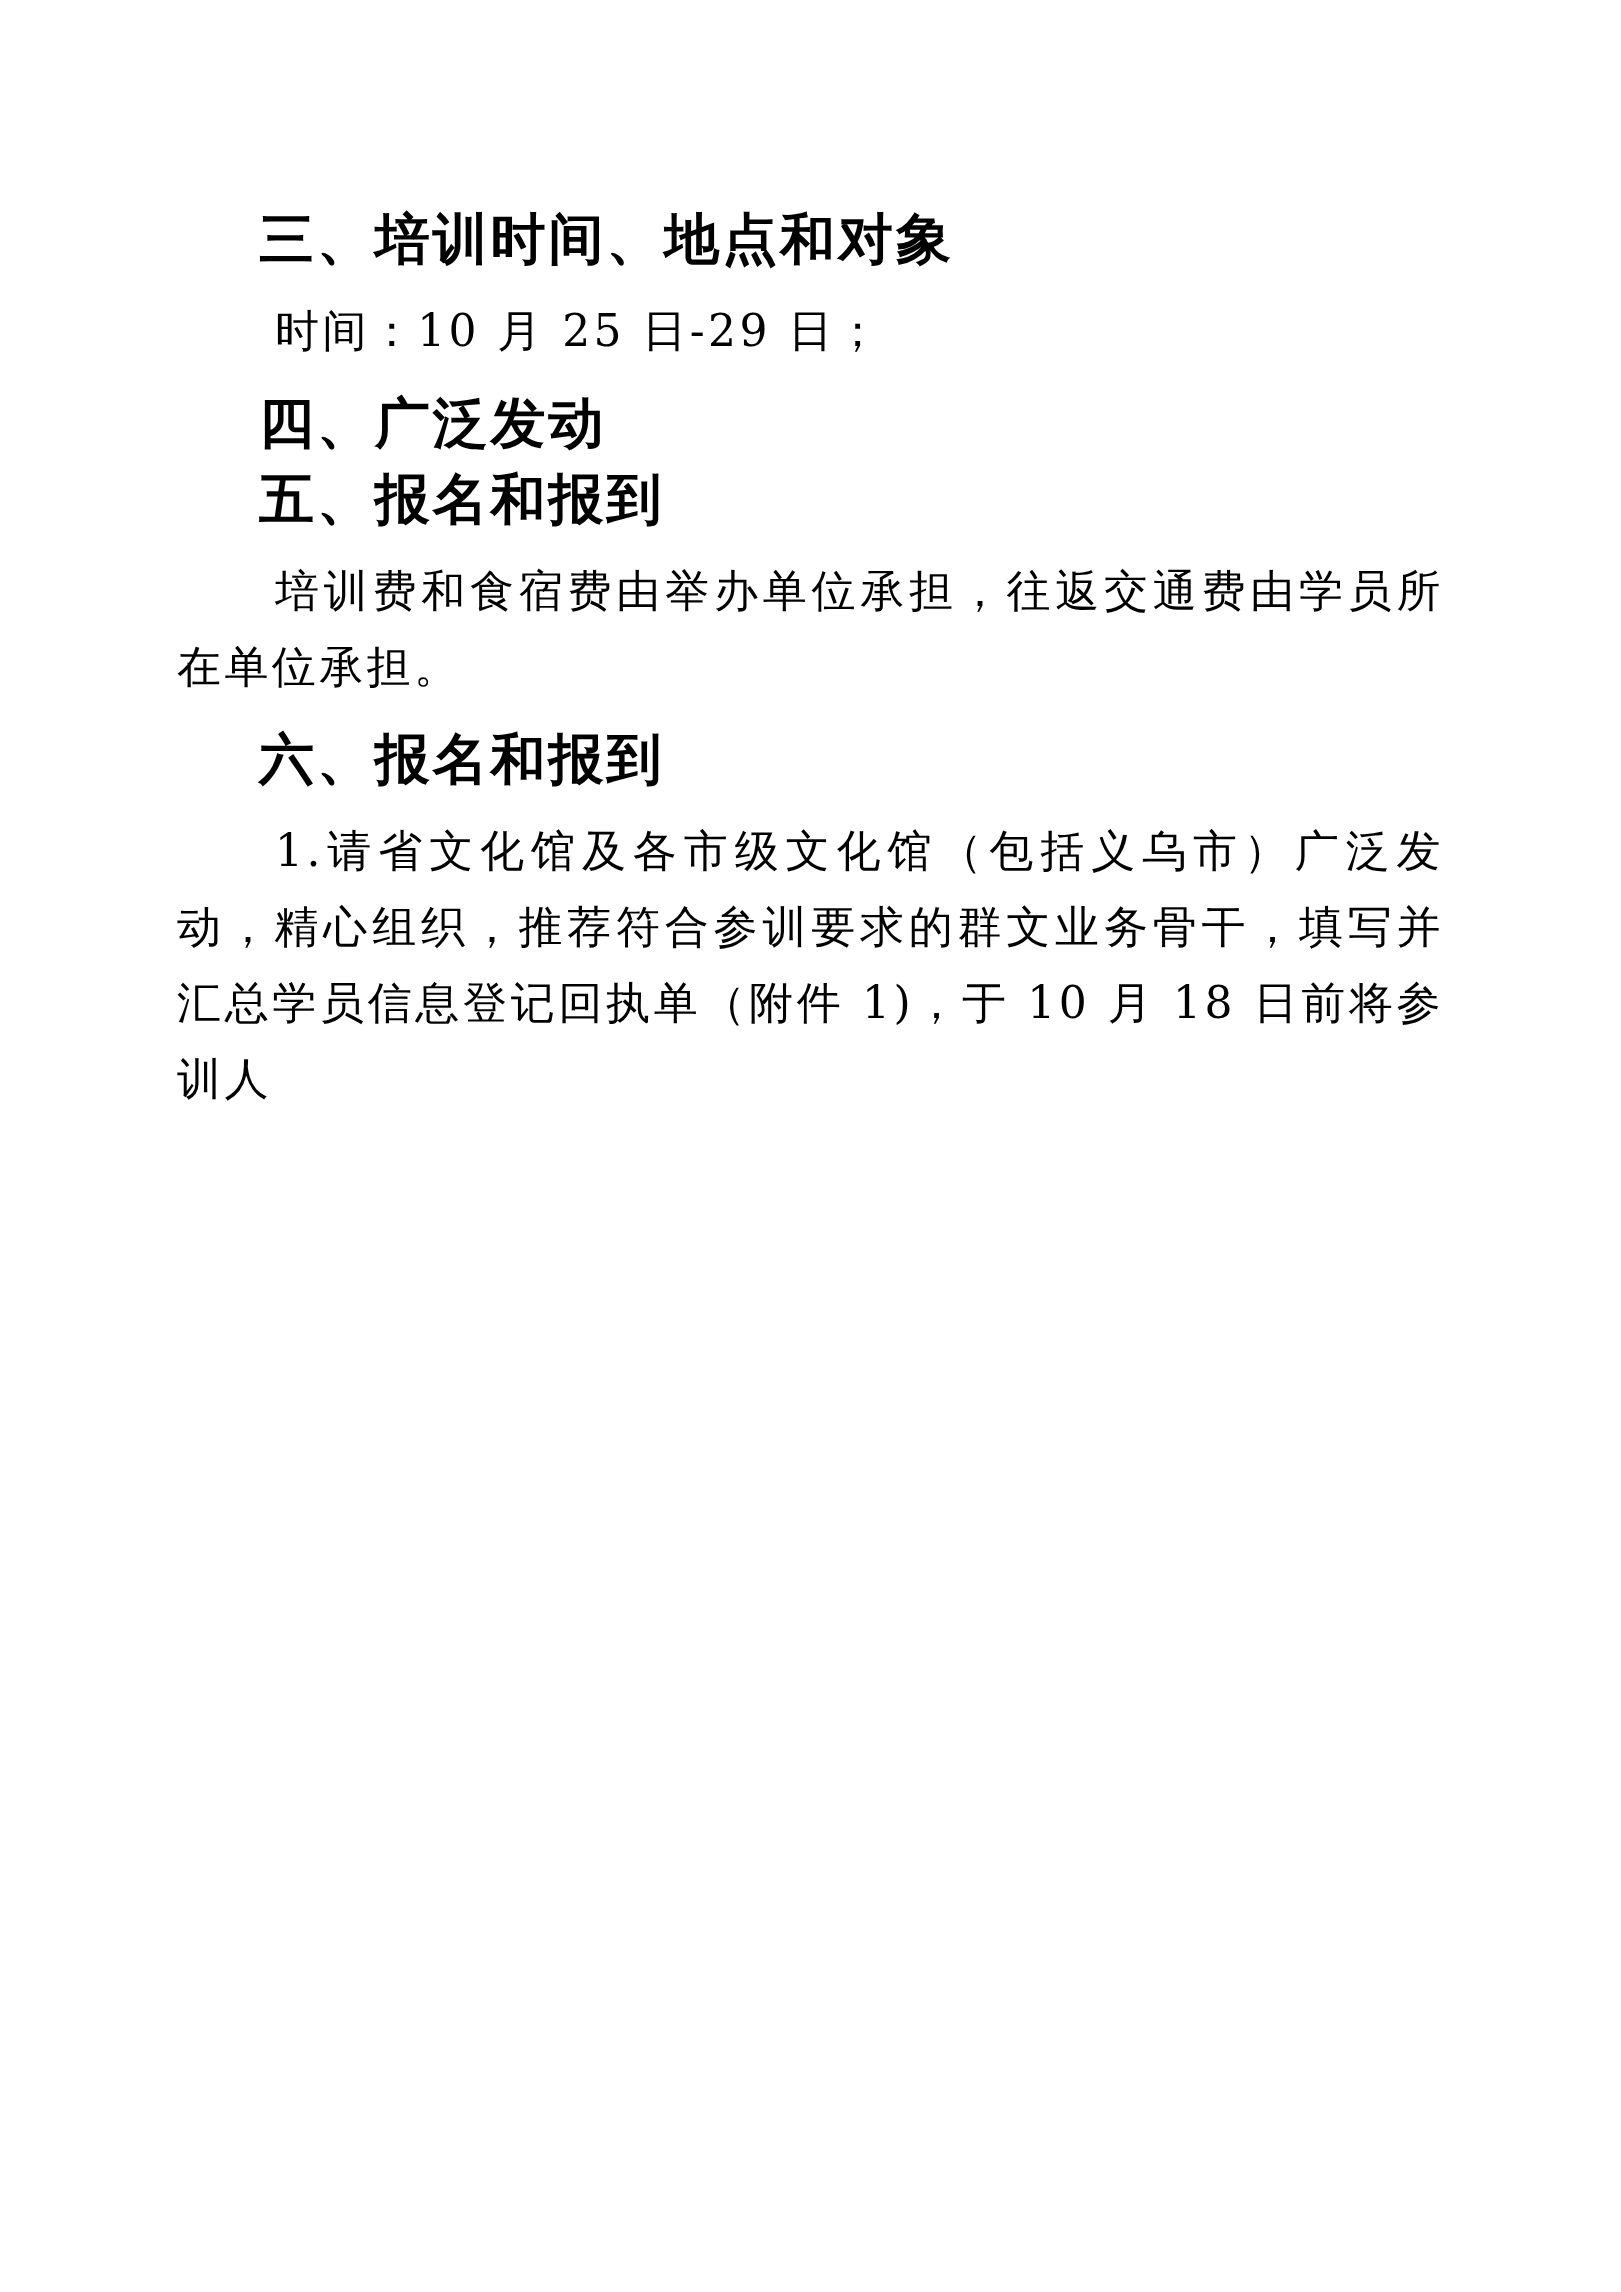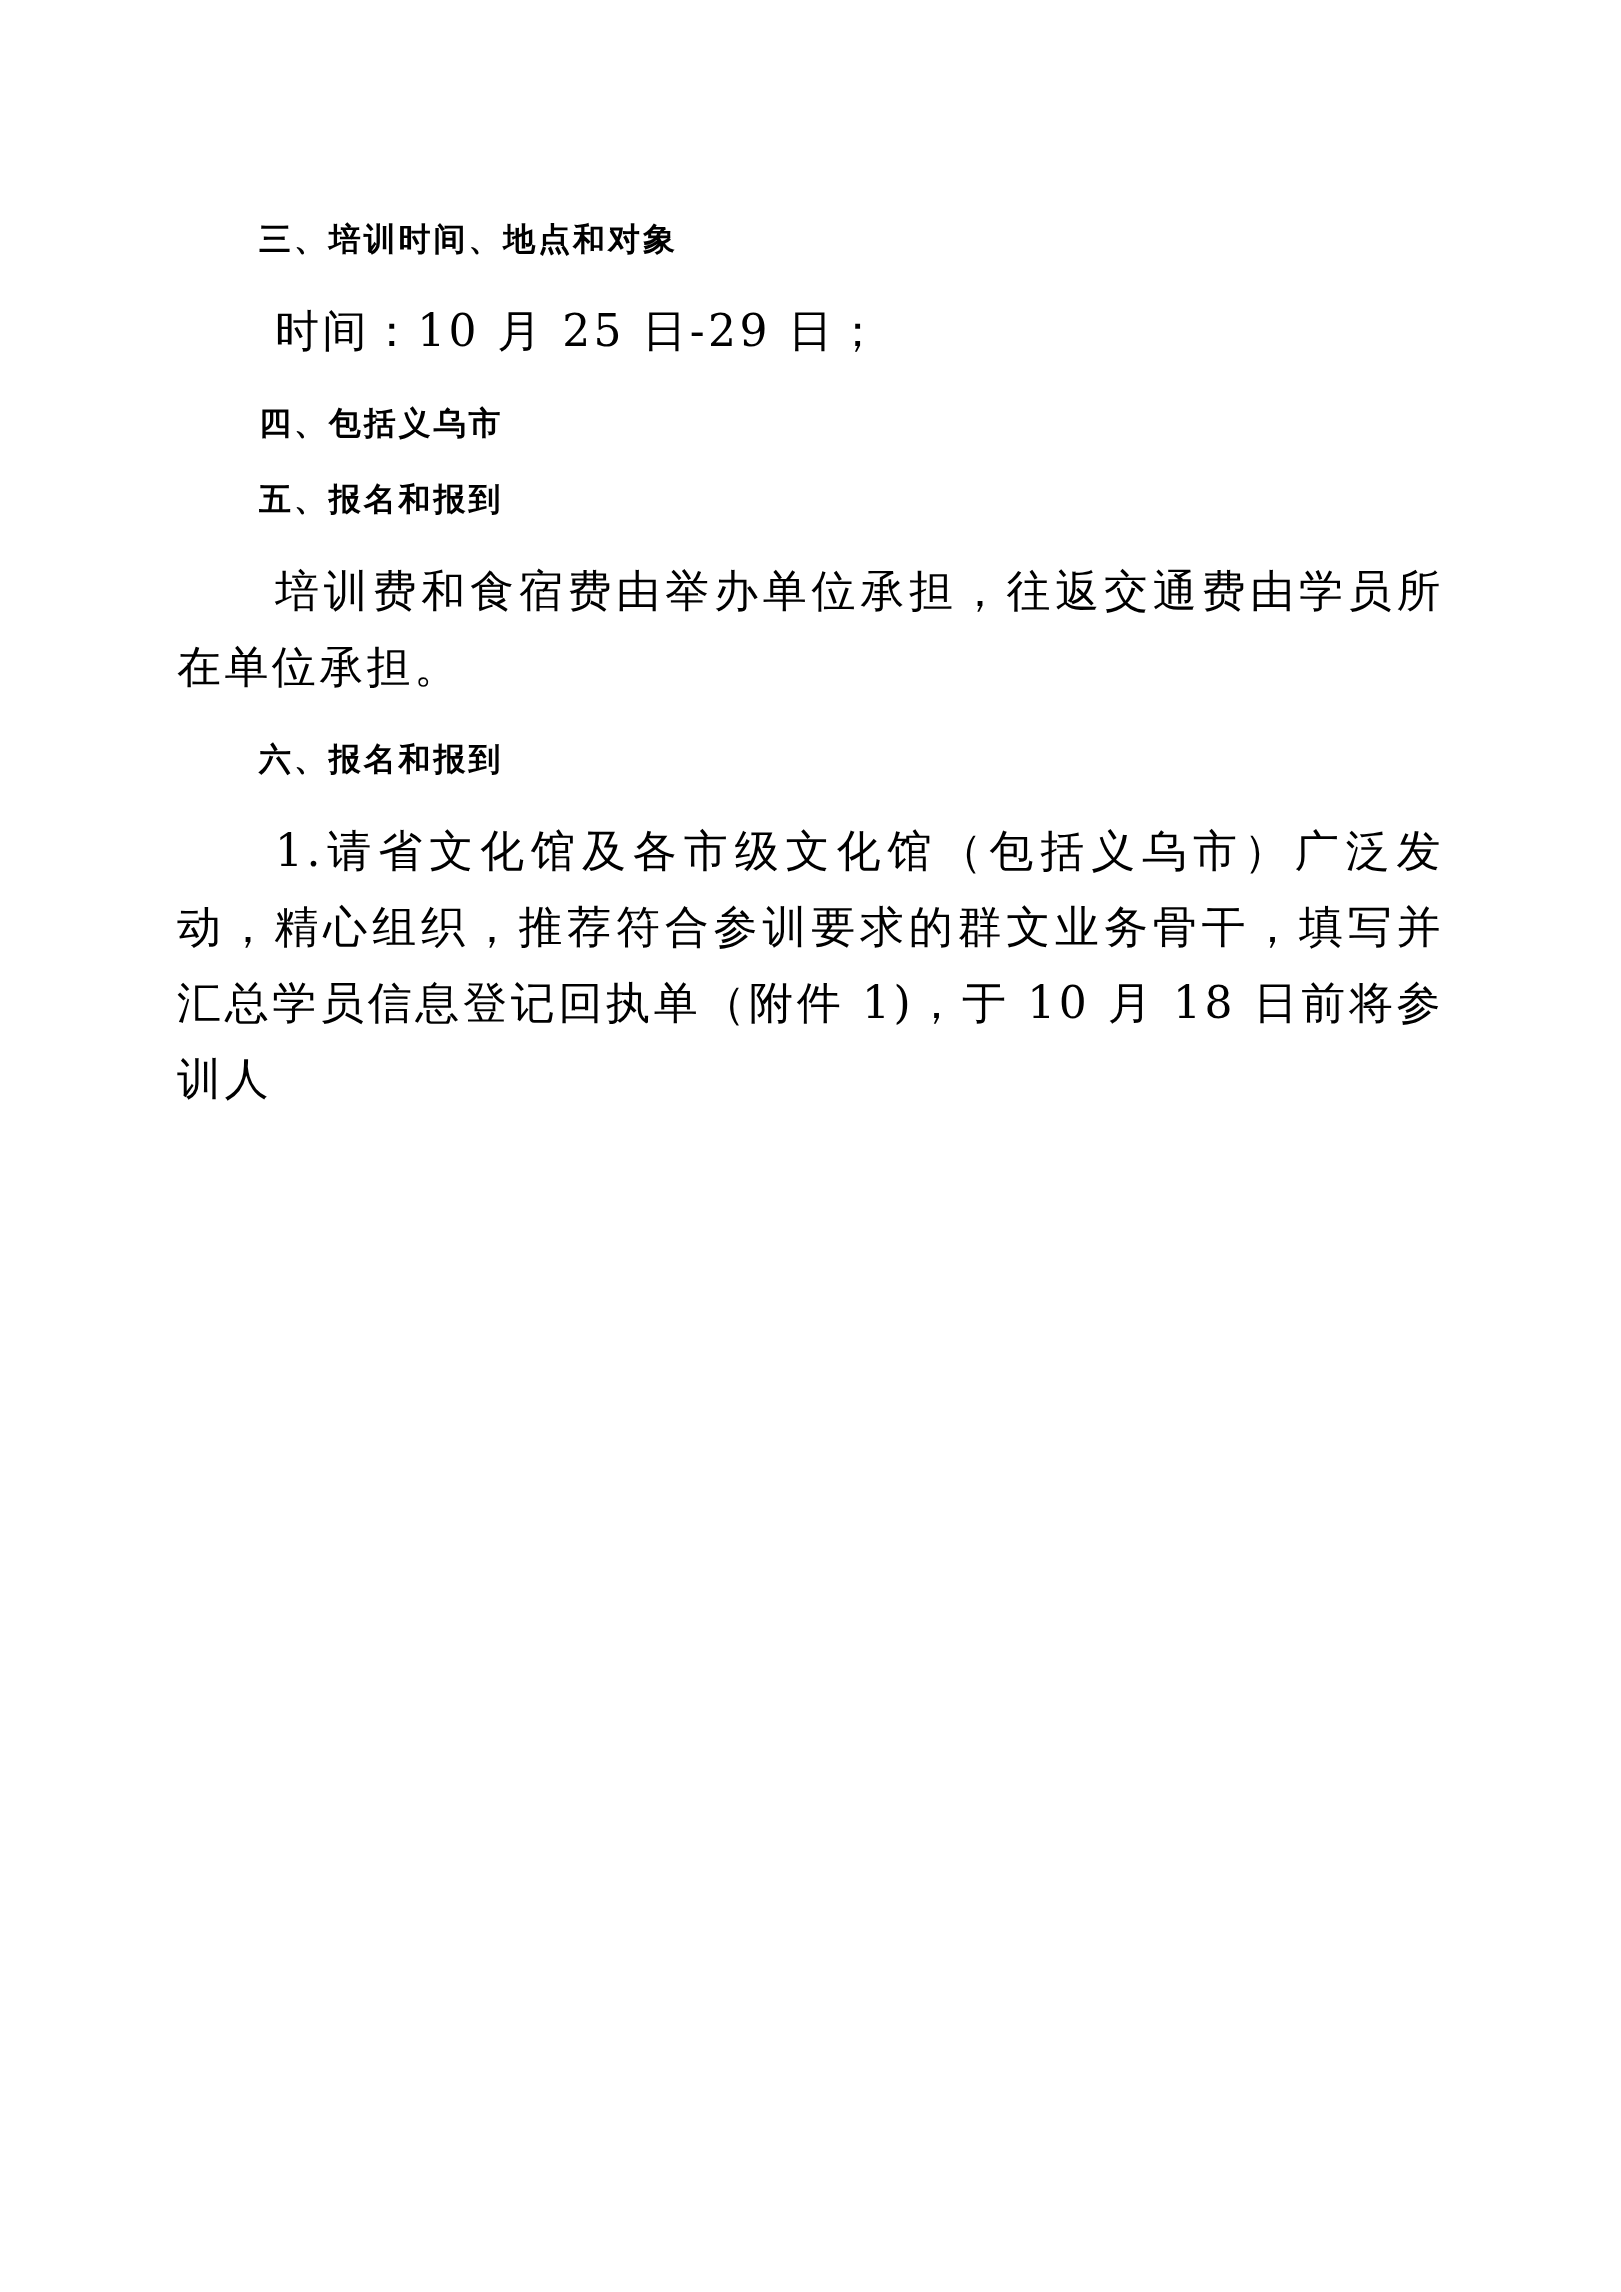--- a/index.html
+++ b/index.html
@@ -16,21 +16,21 @@
     padding: 201px 161px 0 161px;
     overflow: hidden;
   }
   .doc-body {
     width: 100%;
   }
   .doc-heading {
     margin: 0;
     font-family: "DejaVu Sans", "Liberation Sans", sans-serif;
     font-weight: bold;
-    font-size: 32px;
+    font-size: 55px;
     line-height: 76px;
     color: #000000;
     text-indent: 98px;
     letter-spacing: 2.9px;
     white-space: nowrap;
   }
   .doc-paragraph {
     margin: 16px;
     font-family: "DejaVu Serif", "Liberation Serif", serif;
     font-weight: normal;
@@ -42,20 +42,20 @@
     text-align: justify;
   }
 </style>
 </head>
 <body>
 
 <div class="page">
   <div class="doc-body" id="doc-body">
       <h2 class="doc-heading">三、培训时间、地点和对象</h2>
       <p class="doc-paragraph">时间：10 月 25 日-29 日；</p>
-      <h2 class="doc-heading">四、包括义乌市</h2>
+      <h2 class="doc-heading">四、广泛发动</h2>
       <h2 class="doc-heading">五、报名和报到</h2>
       <p class="doc-paragraph">培训费和食宿费由举办单位承担，往返交通费由学员所在单位承担。</p>
       <h2 class="doc-heading">六、报名和报到</h2>
       <p class="doc-paragraph">1.请省文化馆及各市级文化馆（包括义乌市）广泛发动，精心组织，推荐符合参训要求的群文业务骨干，填写并汇总学员信息登记回执单（附件 1)，于 10 月 18 日前将参训人</p>
     </div>
 </div>
 
 
 </body></html>

